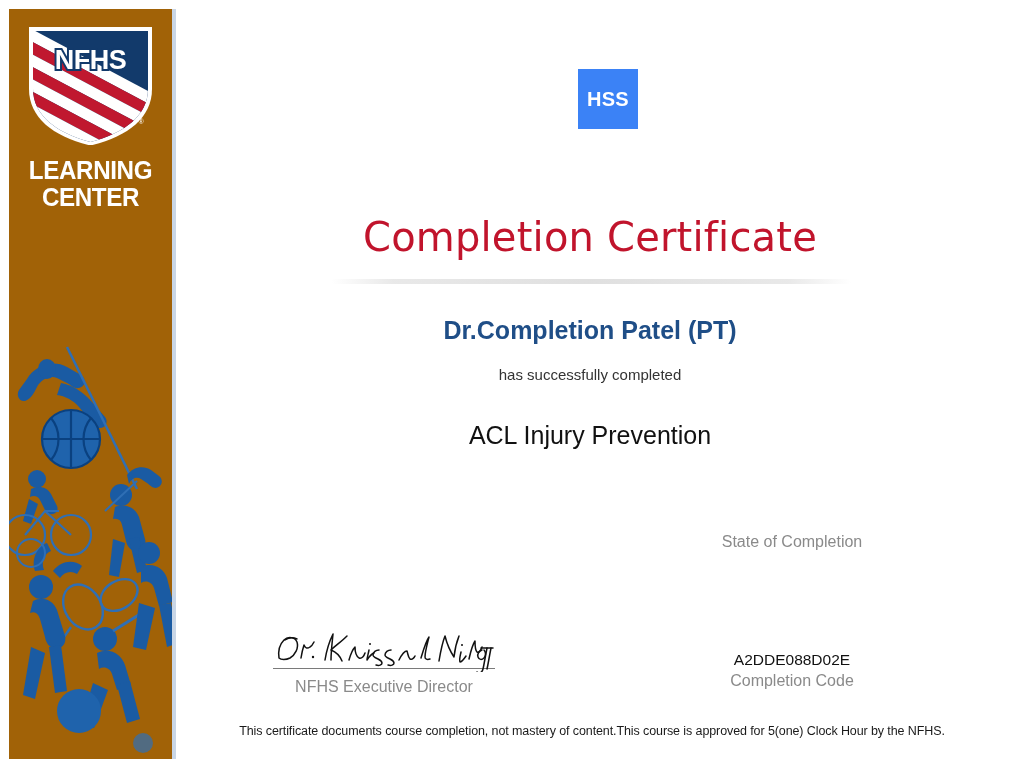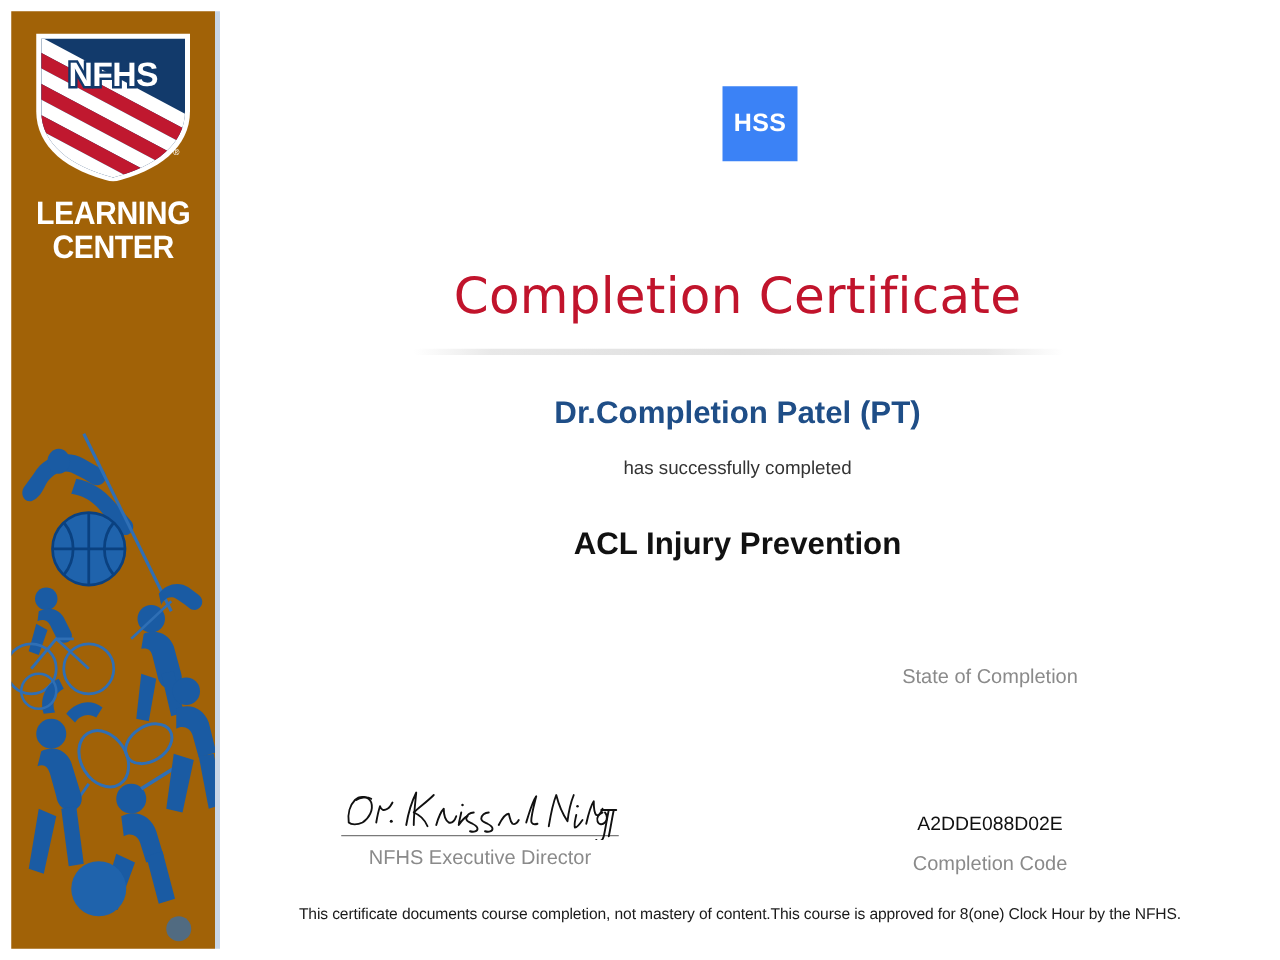--- a/index.html
+++ b/index.html
@@ -155,21 +155,21 @@
   }
 
   #course-name {
     position: absolute;
     left: 0;
     top: 421px;
     width: 828px;
     text-align: center;
     color: #111111;
     font-size: 25px;
-    font-weight: bold;
+    font-weight: normal;
   }
 
   
   .field-col {
     position: absolute;
     width: 320px;
     text-align: center;
   }
   #date-col  { left: 48px;  top: 526px; }
   #state-col { left: 456px; top: 526px; }
@@ -219,21 +219,21 @@
     width: 320px;
     text-align: center;
   }
   #code-value {
     color: #111111;
     font-size: 15.5px;
   }
   #code-label {
     color: #8a8a8a;
     font-size: 16px;
-    margin-top: 14px;
+    margin-top: 3px;
   }
 
   #footer-note {
     position: absolute;
     left: 6px;
     top: 724px;
     width: 820px;
     text-align: center;
     color: #1a1a1a;
     font-size: 12.5px;
@@ -415,15 +415,15 @@
       </svg>
       <div id="signature-line"></div>
       <div id="signature-label">NFHS Executive Director</div>
     </div>
 
     <div id="code-col">
       <div id="code-value">A2DDE088D02E</div>
       <div id="code-label">Completion Code</div>
     </div>
 
-    <div id="footer-note">This certificate documents course completion, not mastery of content.This course is approved for 8(one) Clock Hour by the NFHS.</div>
+    <div id="footer-note">This certificate documents course completion, not mastery of content.This course is approved for 5(one) Clock Hour by the NFHS.</div>
   </div>
 </div>
 
 </body></html>

